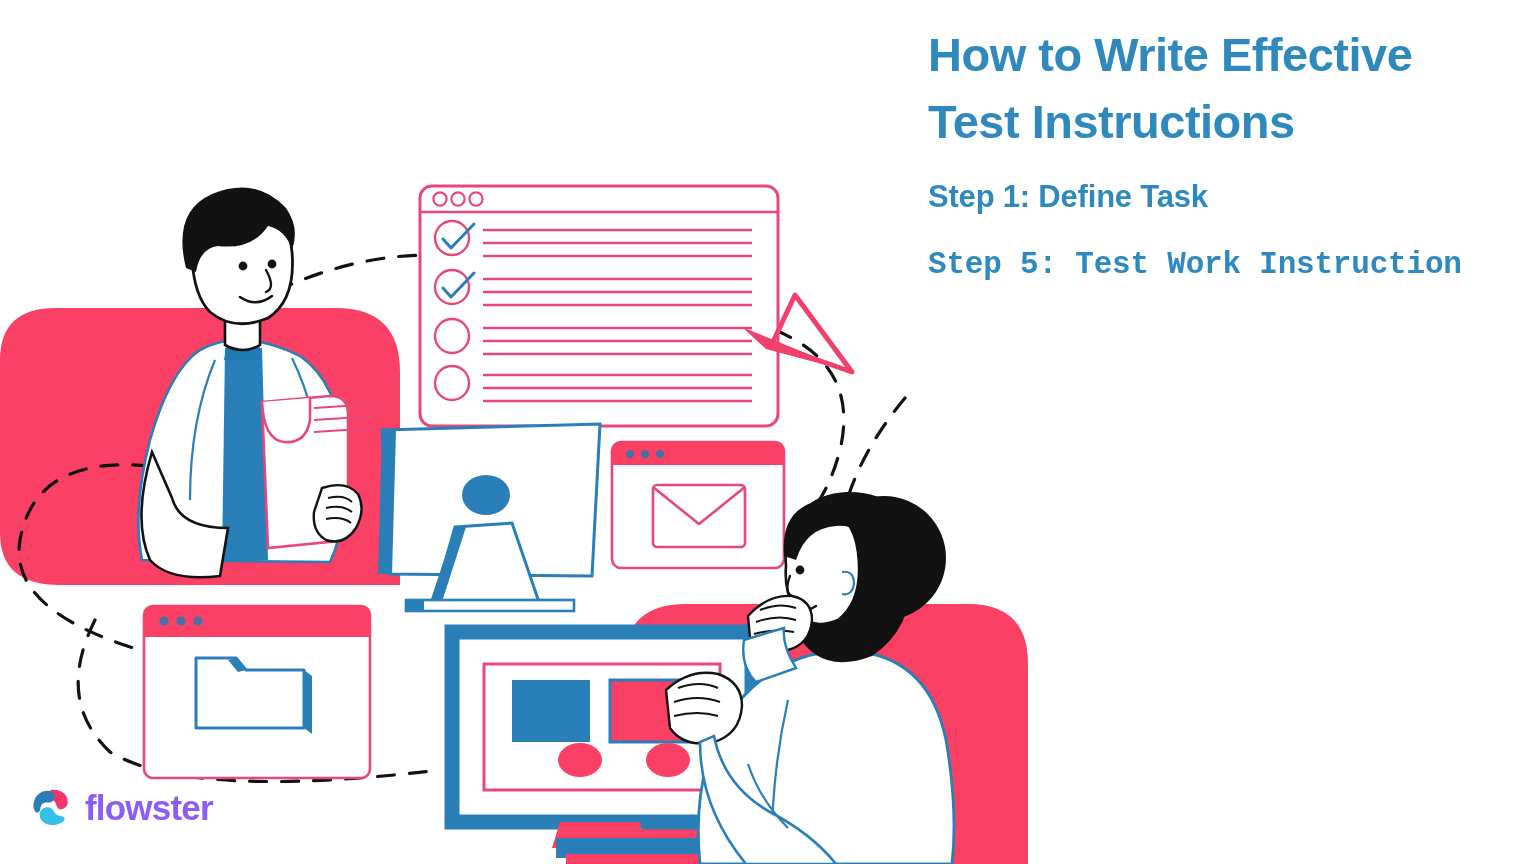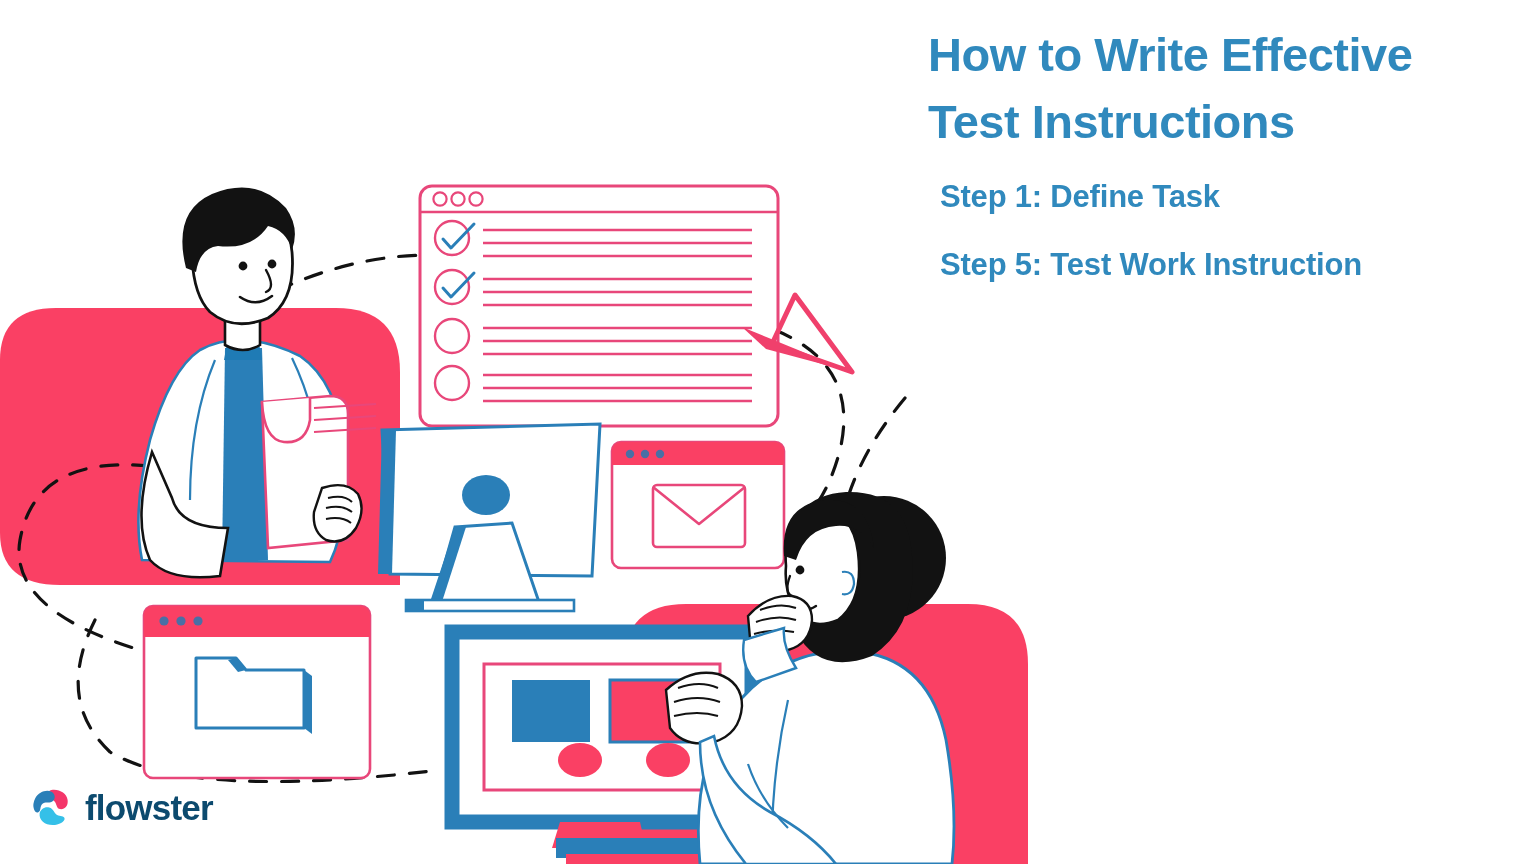--- a/index.html
+++ b/index.html
@@ -50,46 +50,46 @@
     font-size: 47px;
     font-weight: bold;
     line-height: 1.42;
     letter-spacing: -0.5px;
     margin: 0 0 26px 0;
     white-space: pre-line;
   }
 
   .steps-list {
     list-style: none;
-    margin: 12px;
+    margin: 0;
     padding: 0;
   }
   .step-item {
     color: #3089bd;
     font-size: 31px;
     font-weight: bold;
     line-height: 1.0;
     letter-spacing: -0.2px;
     margin-bottom: 37px;
     white-space: nowrap;
   }
-  .step-item:last-child { margin-bottom: 0; }
+  .step-item:last-child { margin-bottom: 0; font-family: Liberation Mono, monospace; }
 
   
   .logo {
     position: absolute;
     left: 30px;
     top: 786px;
     display: flex;
     align-items: center;
     gap: 13px;
   }
   .logo-mark { width: 42px; height: 42px; display: block; }
   .logo-text {
-    color: #0c4a6e;
+    color: #8b5cf6;
     font-size: 35px;
     font-weight: bold;
     letter-spacing: -0.8px;
     line-height: 1;
   }
 </style>
 </head>
 <body>
 
 <div id="infographic">

